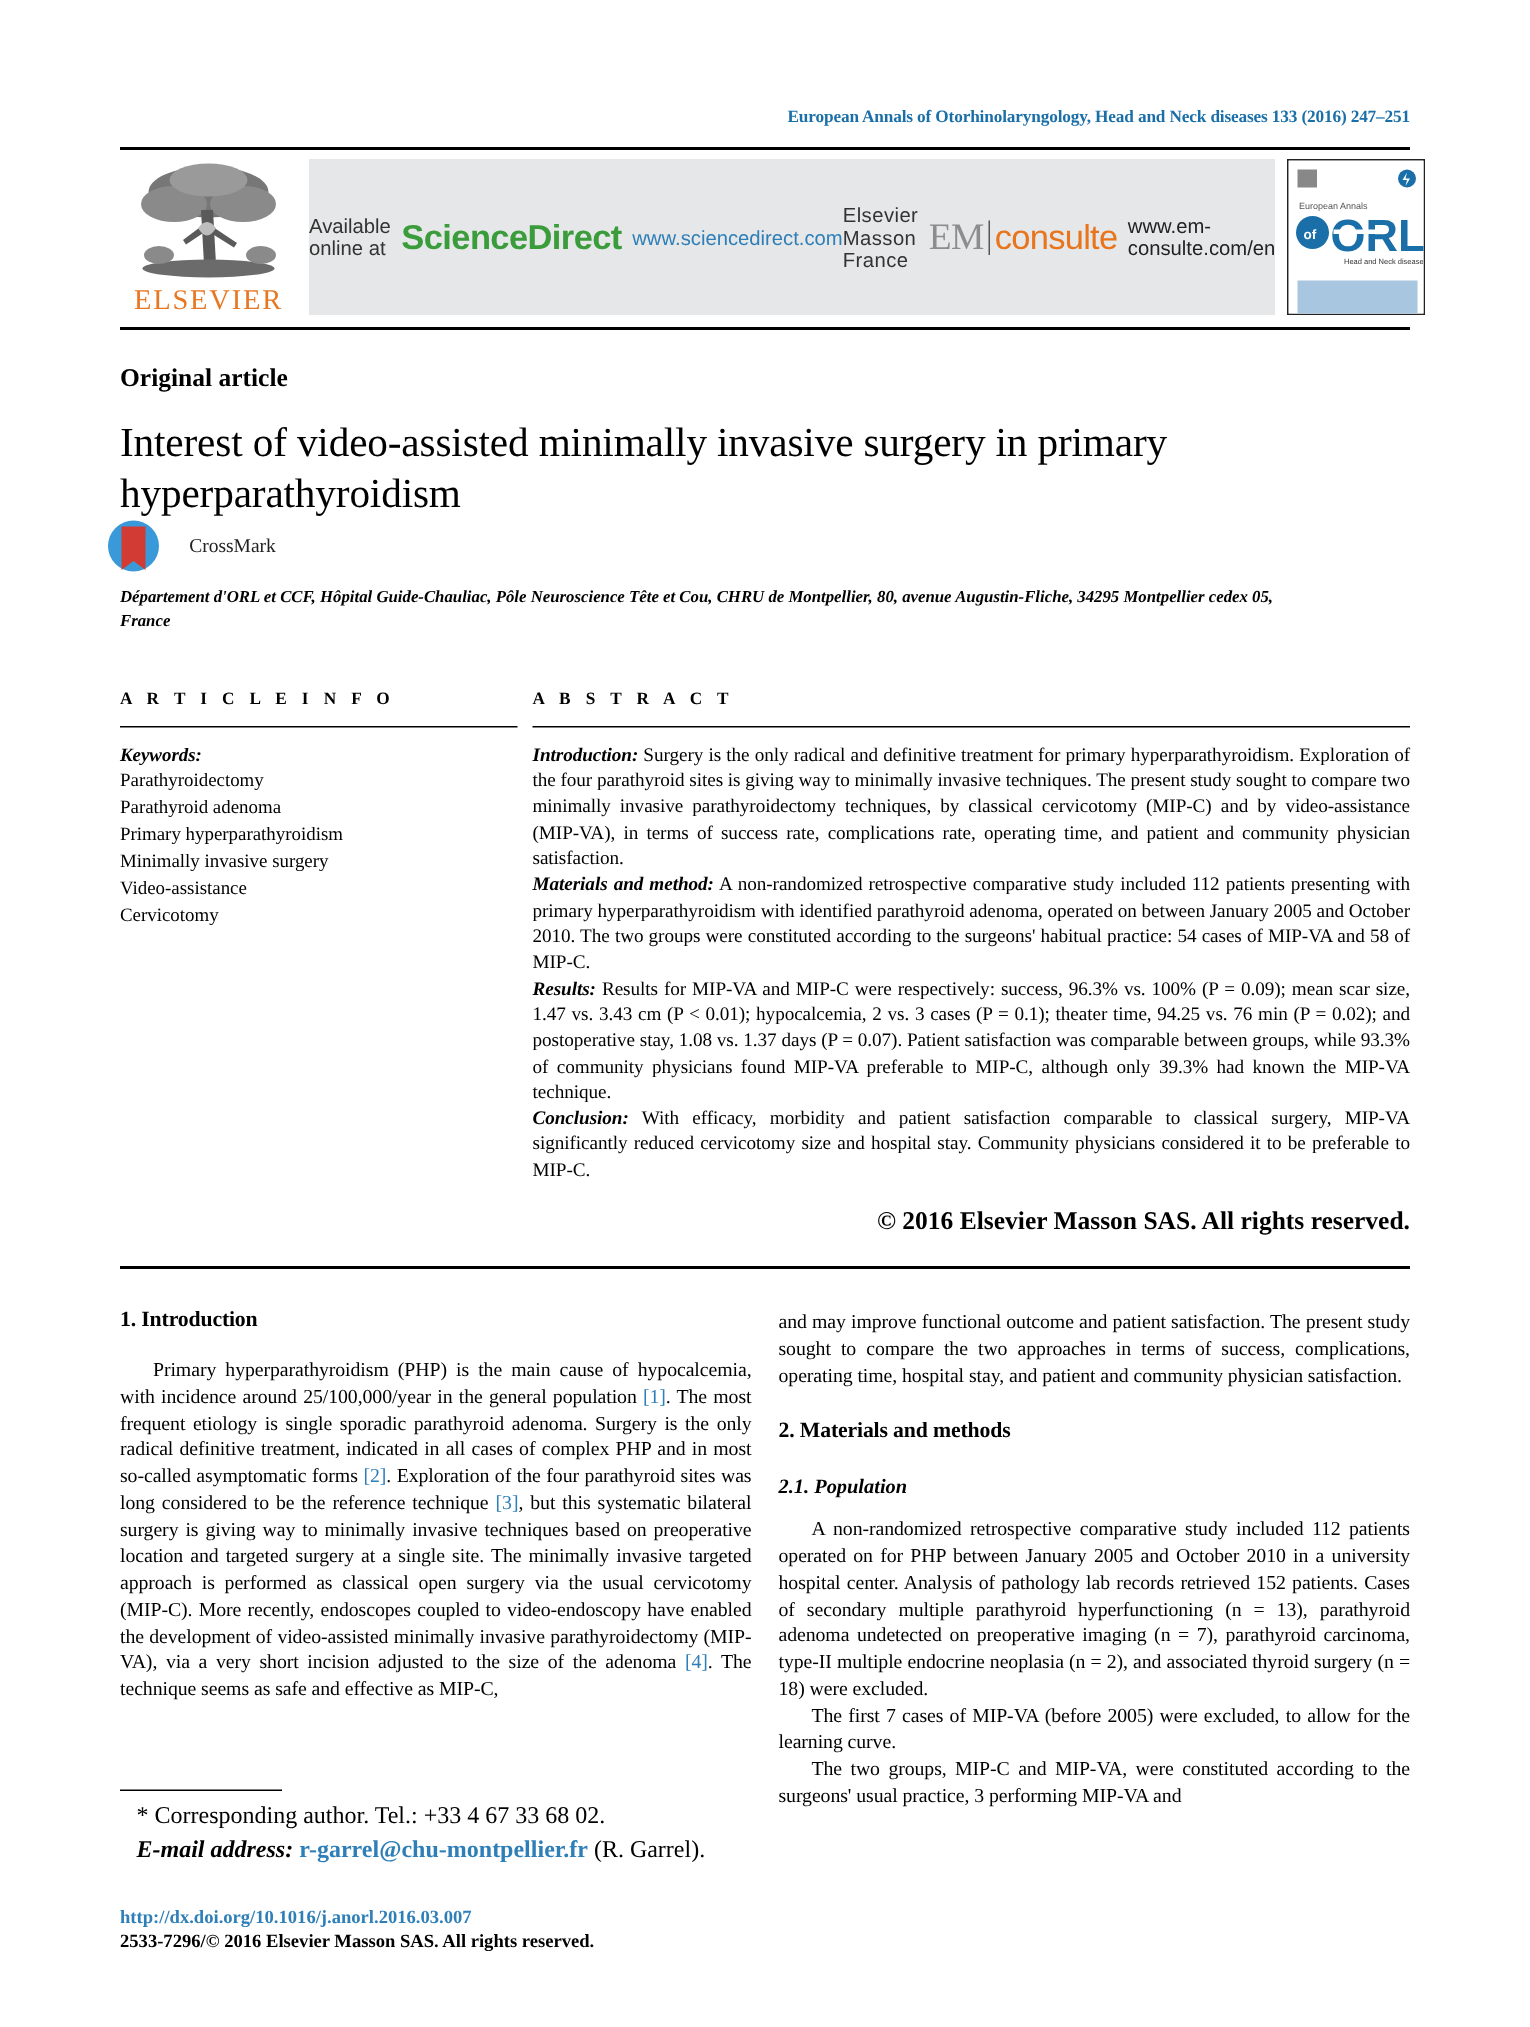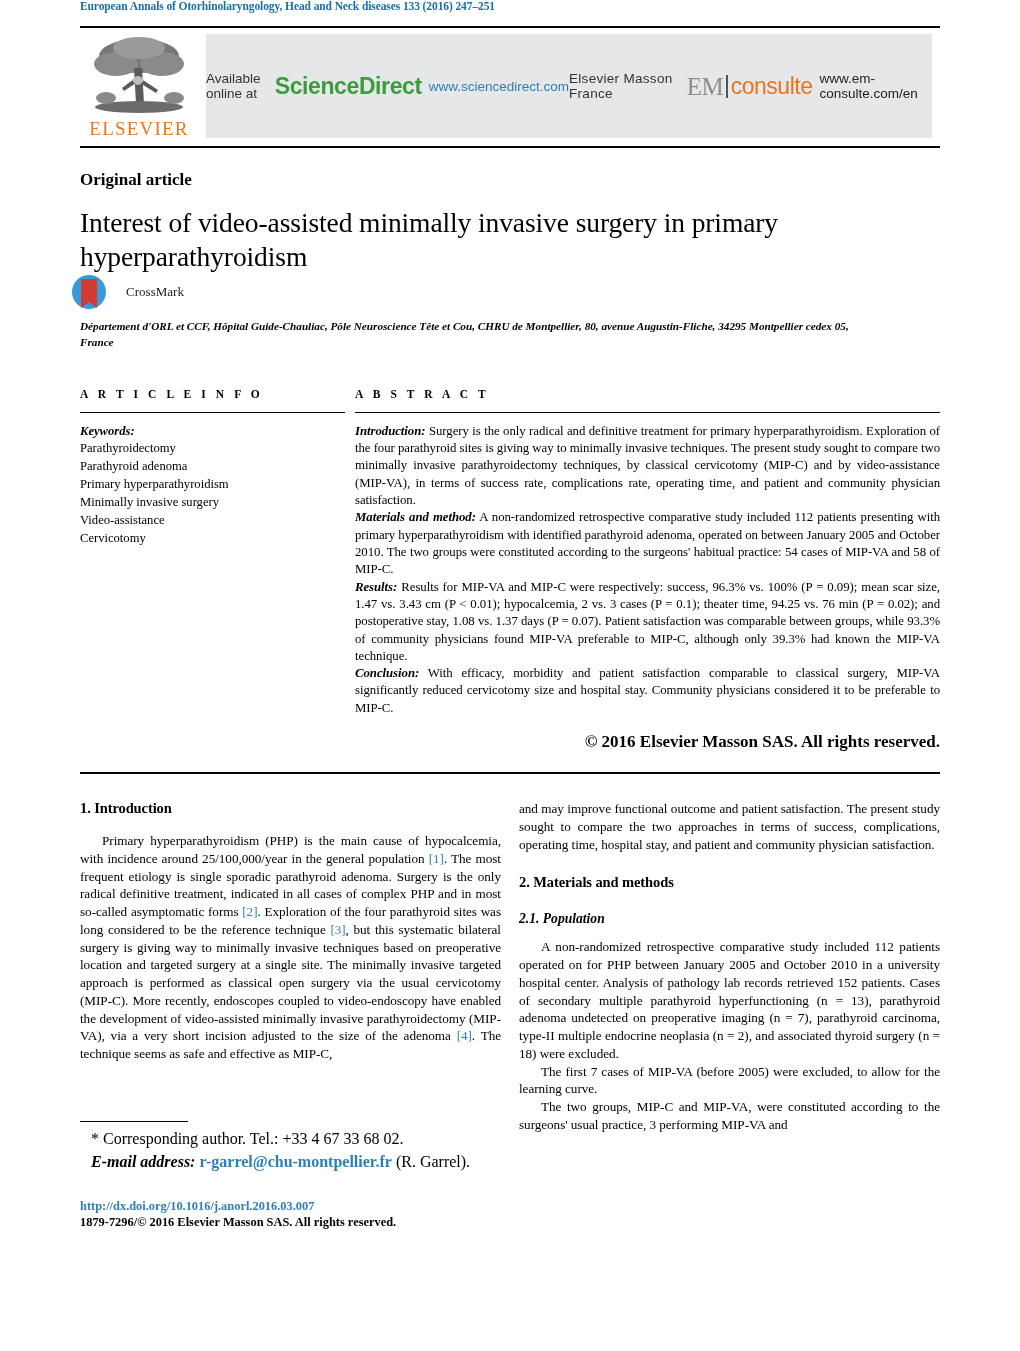--- a/index.html
+++ b/index.html
@@ -18,24 +18,25 @@
   .page {
     position: relative;
     width: 1020px;
     height: 1351px;
     box-sizing: border-box;
     padding: 0 80px;
   }
 
   
   .running-head {
-    text-align: left;
+    text-align: right;
     color: #1a6fa8;
     font-size: 11.5px;
     font-weight: bold;
+    padding-top: 72px;
     letter-spacing: -0.1px;
   }
 
   
   .rule-top {
     border-top: 2.2px solid #000;
     margin-top: 14px;
   }
   .masthead {
     display: flex;
@@ -379,20 +380,35 @@
         <div class="emf-title">Elsevier Masson France</div>
         <div class="emconsulte">
           <span class="em-grey">EM</span>
           <span class="em-bar"></span>
           <span class="em-orange">consulte</span>
         </div>
         <div class="emc-url">www.em-consulte.com/en</div>
       </div>
     </div>
 
+    <div class="cover-thumb">
+      <svg viewBox="0 0 92 112" width="92" height="112" aria-hidden="true">
+        <rect x="0" y="0" width="92" height="112" fill="#ffffff"></rect>
+        <rect x="6" y="6" width="13" height="12" fill="#888"></rect>
+        <circle cx="79" cy="12" r="6" fill="#1a6fa8"></circle>
+        <path d="M79 8 l-3 5 h3 l-1 4 3 -5 h-3 z" fill="#fff"></path>
+        <text x="7" y="32" font-family="Liberation Sans, sans-serif" font-size="6" fill="#555">European Annals</text>
+        <circle cx="16" cy="48" r="11" fill="#1a6fa8"></circle>
+        <text x="10" y="52" font-family="Liberation Sans, sans-serif" font-size="9" font-weight="bold" fill="#fff">of</text>
+        <text x="28" y="60" font-family="Liberation Sans, sans-serif" font-size="30" font-weight="bold" fill="#1a6fa8">ORL</text>
+        <rect x="30" y="46" width="34" height="3" fill="#fff"></rect>
+        <text x="37" y="69" font-family="Liberation Sans, sans-serif" font-size="5" fill="#333">Head and Neck diseases</text>
+        <rect x="6" y="80" width="80" height="32" fill="#a9c6e0"></rect>
+      </svg>
+    </div>
   </div>
 
   <div class="rule-bottom"></div>
 
   <div class="article-type">Original article</div>
 
   <div class="title-row">
     <h1 class="art-title">Interest of video-assisted minimally invasive surgery in primary hyperparathyroidism</h1>
     <div class="crossmark">
       <div class="cm-logo-row">
@@ -439,21 +455,21 @@
 
     <div class="bcol" style="height:430px;">
       <h2 class="num-head">1.  Introduction</h2>
       <p class="body-p"><span>Primary hyperparathyroidism (PHP) is the main cause of hypocalcemia, with incidence around 25/100,000/year in the general population </span><span class="ref">[1]</span><span>. The most frequent etiology is single sporadic parathyroid adenoma. Surgery is the only radical definitive treatment, indicated in all cases of complex PHP and in most so-called asymptomatic forms </span><span class="ref">[2]</span><span>. Exploration of the four parathyroid sites was long considered to be the reference technique </span><span class="ref">[3]</span><span>, but this systematic bilateral surgery is giving way to minimally invasive techniques based on preoperative location and targeted surgery at a single site. The minimally invasive targeted approach is performed as classical open surgery via the usual cervicotomy (MIP-C). More recently, endoscopes coupled to video-endoscopy have enabled the development of video-assisted minimally invasive parathyroidectomy (MIP-VA), via a very short incision adjusted to the size of the adenoma </span><span class="ref">[4]</span><span>. The technique seems as safe and effective as MIP-C,</span></p>
 
       <div class="footnote">
         <div class="fn-rule"></div>
         <div class="fn-line">*  Corresponding author. Tel.: +33 4 67 33 68 02.</div>
         <div class="fn-line"><span class="fn-italic">E-mail address:</span> <span class="fn-mail">r-garrel@chu-montpellier.fr</span><span> (R. Garrel).</span></div>
         <div class="doi">http://dx.doi.org/10.1016/j.anorl.2016.03.007</div>
-        <div class="issn">1879-7296/© 2016 Elsevier Masson SAS. All rights reserved.</div>
+        <div class="issn">2533-7296/© 2016 Elsevier Masson SAS. All rights reserved.</div>
       </div>
     </div>
 
     <div class="bcol">
       <p class="body-p" style="text-indent:0;">and may improve functional outcome and patient satisfaction. The present study sought to compare the two approaches in terms of success, complications, operating time, hospital stay, and patient and community physician satisfaction.</p>
       <h2 class="num-head" style="margin-top:21px;">2.  Materials and methods</h2>
       <h3 class="sub-head">2.1.  Population</h3>
       <p class="body-p">A non-randomized retrospective comparative study included 112 patients operated on for PHP between January 2005 and October 2010 in a university hospital center. Analysis of pathology lab records retrieved 152 patients. Cases of secondary multiple parathyroid hyperfunctioning (n = 13), parathyroid adenoma undetected on preoperative imaging (n = 7), parathyroid carcinoma, type-II multiple endocrine neoplasia (n = 2), and associated thyroid surgery (n = 18) were excluded.</p>
       <p class="body-p">The first 7 cases of MIP-VA (before 2005) were excluded, to allow for the learning curve.</p>
       <p class="body-p">The two groups, MIP-C and MIP-VA, were constituted according to the surgeons' usual practice, 3 performing MIP-VA and</p>

